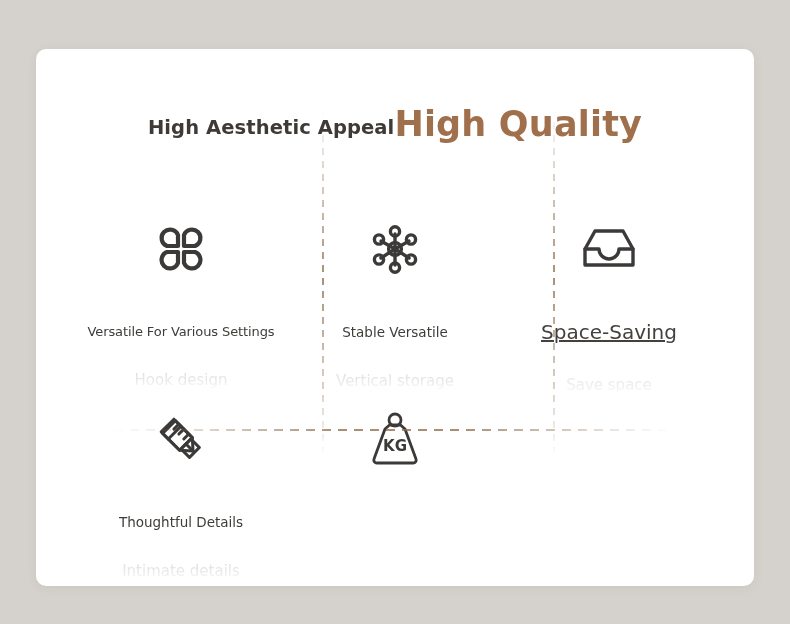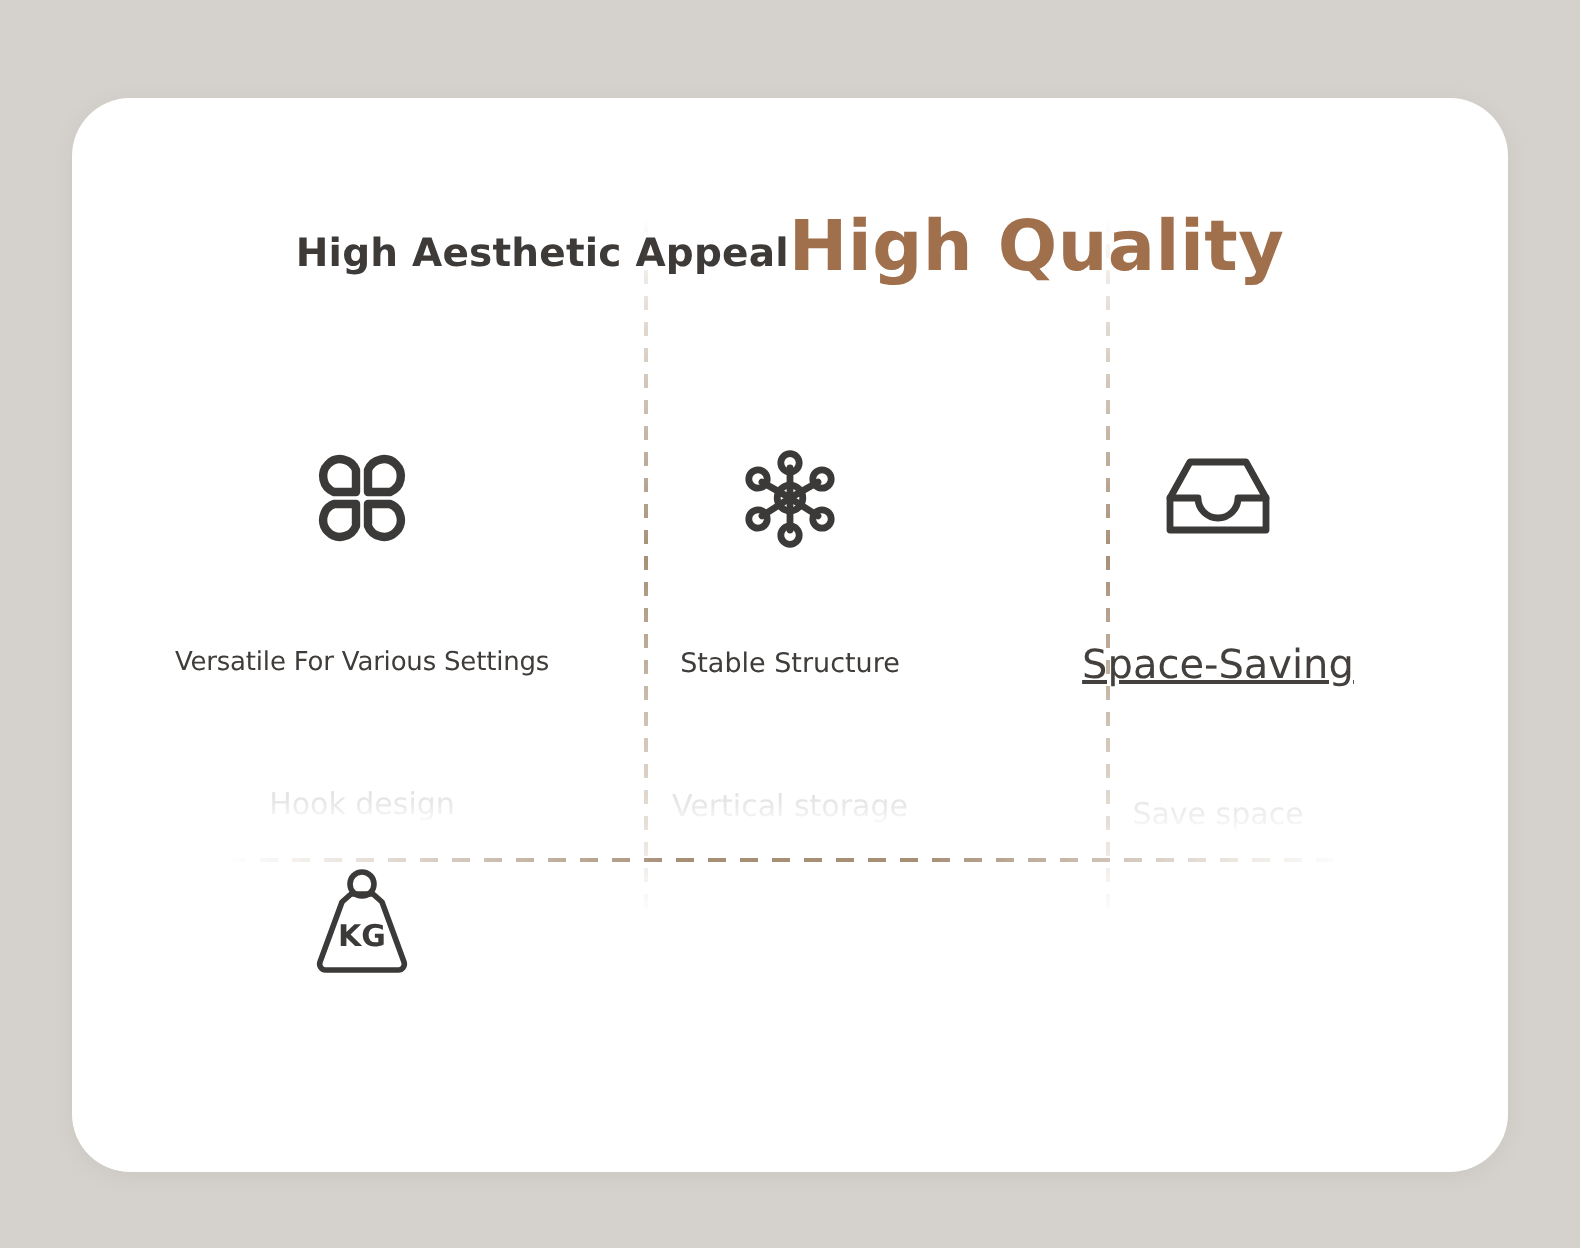--- a/index.html
+++ b/index.html
@@ -20,21 +20,21 @@
     height: 624px;
   }
 
   .card {
     position: absolute;
     left: 36px;
     top: 49px;
     width: 718px;
     height: 537px;
     background: #ffffff;
-    border-radius: 29px;
+    border-radius: 10px;
     box-shadow: 0 2px 10px rgba(120,110,100,0.10);
     overflow: hidden;
   }
 
   
   .title-row {
     position: absolute;
     left: 0;
     top: 56px;
     width: 100%;
@@ -103,21 +103,21 @@
     color: #44403d;
     margin-top: 10px;
     text-decoration: underline;
   }
   .feature-title.sm-wide {
     font-size: 13px;
     letter-spacing: -0.1px;
   }
 
   .feature-sub {
-    margin-top: 26px;
+    margin-top: 4px;
     font-size: 15px;
     color: #d9d9d9;
     text-align: center;
     white-space: nowrap;
     -webkit-mask-image: linear-gradient(to bottom, rgba(0,0,0,0.85) 0%, rgba(0,0,0,0.55) 55%, rgba(0,0,0,0.12) 100%);
             mask-image: linear-gradient(to bottom, rgba(0,0,0,0.85) 0%, rgba(0,0,0,0.55) 55%, rgba(0,0,0,0.12) 100%);
   }
   .feature-sub.faint {
     color: #e2e2e2;
   }
@@ -194,36 +194,56 @@
             <line x1="30" y1="30" x2="16" y2="22"></line>
             <circle cx="30" cy="30" r="6.4"></circle>
             <circle cx="30" cy="12.4" r="4.6"></circle>
             <circle cx="46" cy="20.5" r="4.6"></circle>
             <circle cx="46" cy="40.5" r="4.6"></circle>
             <circle cx="30" cy="48.6" r="4.6"></circle>
             <circle cx="14" cy="40.5" r="4.6"></circle>
             <circle cx="14" cy="20.5" r="4.6"></circle>
           </svg>
         </div>
-        <div class="feature-title">Stable Structure</div>
+        <div class="feature-title">Stable Versatile</div>
         <div class="feature-sub">Vertical storage</div>
       </div>
 
       <div class="cell">
         <div class="icon-wrap">
           <svg width="64" height="56" viewBox="0 0 64 56" fill="none" stroke="#3c3a38" stroke-width="3.4" stroke-linecap="round" stroke-linejoin="round">
             <path d="M8 44 L8 28 L18 10 L46 10 L56 28 L56 44 Z"></path>
             <path d="M8 28 L22 28 A10 10 0 0 0 42 28 L56 28"></path>
           </svg>
         </div>
         <div class="feature-title lg">Space-Saving</div>
         <div class="feature-sub faint">Save space</div>
       </div>
 
 
+      <div class="cell">
+        <div class="icon-wrap">
+          <svg width="62" height="62" viewBox="0 0 62 62" fill="none" stroke="#3c3a38" stroke-width="3" stroke-linecap="round" stroke-linejoin="round">
+            <g transform="rotate(45 31 31)">
+              <path d="M12 22 L38 22 L38 40 L12 40 Z"></path>
+              <line x1="19" y1="22" x2="19" y2="29"></line>
+              <line x1="26" y1="22" x2="26" y2="29"></line>
+              <line x1="33" y1="22" x2="33" y2="29"></line>
+              <path d="M38 24 L50 24 L50 38 L38 38 Z"></path>
+            </g>
+            <g transform="rotate(-45 31 31)">
+              <path d="M22 14 L40 14 L40 38 L31 48 L22 38 Z"></path>
+              <line x1="22" y1="22" x2="40" y2="22"></line>
+              <path d="M31 38 L31 48"></path>
+            </g>
+          </svg>
+        </div>
+        <div class="feature-title">Thoughtful Details</div>
+        <div class="feature-sub">Intimate details</div>
+      </div>
 
       <div class="cell">
         <div class="icon-wrap">
           <svg width="58" height="60" viewBox="0 0 58 60" fill="none" stroke="#3c3a38" stroke-width="2.8" stroke-linecap="round" stroke-linejoin="round">
             <circle cx="29" cy="11" r="6"></circle>
             <path d="M23.5 16 L19 20 L8 50 A3 3 0 0 0 11 54 L47 54 A3 3 0 0 0 50 50 L39 20 L34.5 16 Z"></path>
             <text x="29" y="42" text-anchor="middle" font-family="'DejaVu Sans','Liberation Sans',sans-serif" font-size="15" font-weight="700" fill="#3c3a38" stroke="none">KG</text>
           </svg>
         </div>
       </div>

